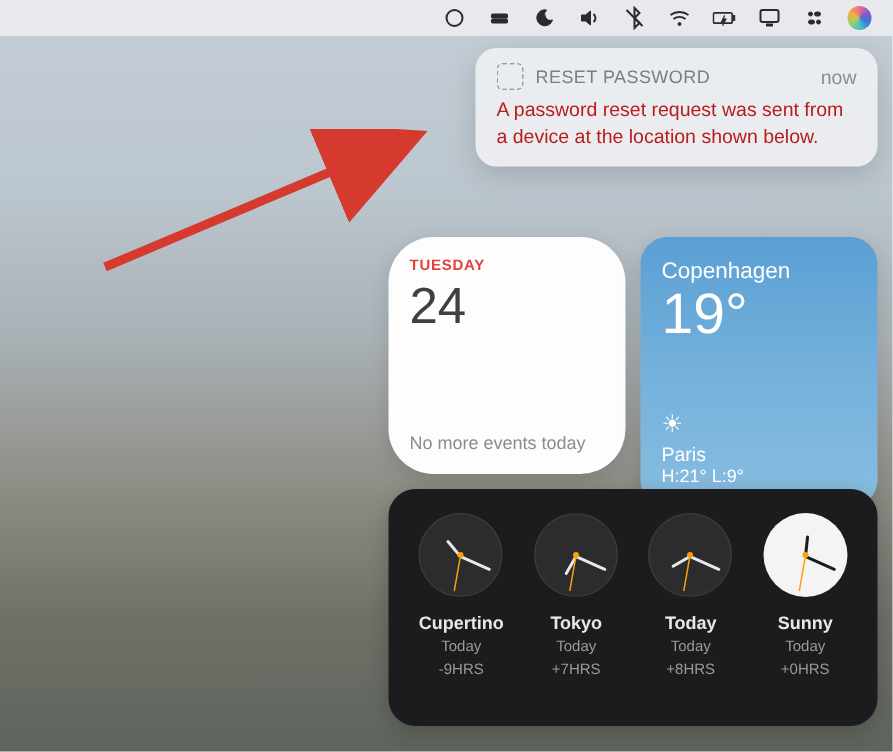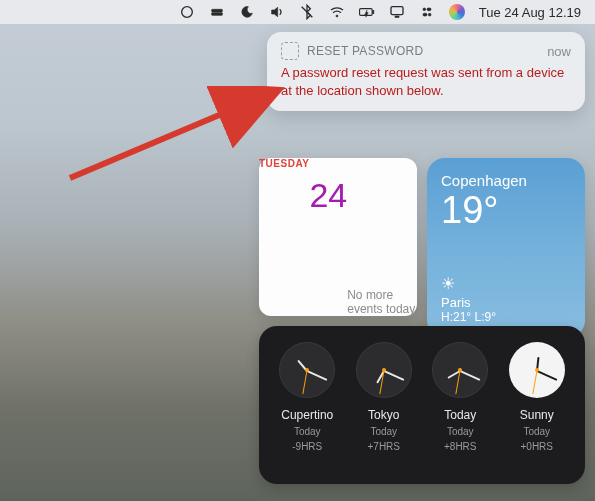--- a/index.html
+++ b/index.html
@@ -5,36 +5,36 @@
 * { margin: 0; padding: 0; box-sizing: border-box; font-family: -apple-system, BlinkMacSystemFont, "Helvetica Neue", sans-serif; }
 body { width: 595px; height: 501px; overflow: hidden; position: relative; background: linear-gradient(180deg, #c5ced6 0%, #bcc6ce 25%, #a9b1b6 45%, #8e8d85 65%, #6f7168 82%, #5e645c 100%); }
 
 
 .menubar { position: absolute; top: 0; right: 0; height: 24px; display: flex; align-items: center; gap: 14px; padding: 0 14px; background: rgba(234,236,238,0.92); border-bottom-left-radius: 0; width: 100%; justify-content: flex-end; color: #2b2b2b; font-size: 13px; }
 .menubar .icon { width: 16px; height: 16px; display: flex; align-items: center; justify-content: center; }
 .menubar svg { width: 16px; height: 16px; fill: #2b2b2b; stroke: #2b2b2b; }
 .siri { width: 16px; height: 16px; border-radius: 50%; background: conic-gradient(#ec6c8f, #7a5cc6, #3b7bdc, #49c3c0, #a0d060, #f0b040, #ec6c8f); display: inline-block; }
 
 
-.notification { position: absolute; top: 32px; right: 10px; width: 318px; background: rgba(236,238,240,0.95); border-radius: 14px; padding: 10px 14px 12px 14px; box-shadow: 0 6px 20px rgba(0,0,0,0.15); }
+.notification { position: absolute; top: 32px; right: 10px; width: 268px; background: rgba(236,238,240,0.95); border-radius: 14px; padding: 10px 14px 12px 14px; box-shadow: 0 6px 20px rgba(0,0,0,0.15); }
 .notif-head { display: flex; align-items: center; gap: 8px; margin-bottom: 4px; }
 .notif-icon { width: 18px; height: 18px; border-radius: 4px; border: 1.5px dashed #9a9c9e; display: flex; align-items: center; justify-content: center; }
 .notif-title { font-size: 12px; color: #7b7d7f; letter-spacing: 0.3px; flex: 1; }
 .notif-time { font-size: 13px; color: #8a8c8e; }
 .notif-body { font-size: 13px; color: #b91c1c; line-height: 1.35; }
 
 
 .arrow { position: absolute; top: 86px; left: 60px; width: 230px; height: 100px; pointer-events: none; }
 
 
 .widgets { position: absolute; top: 158px; right: 10px; display: flex; gap: 10px; }
 
-.calendar-widget { width: 158px; height: 158px; background: #fdfdfd; border-radius: 12px; box-shadow: 0 4px 14px rgba(0,0,0,0.12); display: flex; flex-direction: row; }
+.calendar-widget { width: 158px; height: 158px; background: #fdfdfd; border-radius: 30px; padding: 14px; box-shadow: 0 4px 14px rgba(0,0,0,0.12); display: flex; flex-direction: column; }
 .cal-day { font-size: 10px; font-weight: 600; color: #e1423a; letter-spacing: 0.5px; }
-.cal-date { font-size: 34px; font-weight: 300; color: #a21caf; margin-top: 18px; }
+.cal-date { font-size: 34px; font-weight: 300; color: #404040; margin-top: 2px; }
 .cal-events { font-size: 12px; color: #8a8c8e; margin-top: auto; }
 
 .weather-widget { width: 158px; height: 180px; border-radius: 18px; padding: 14px; box-shadow: 0 4px 14px rgba(0,0,0,0.12); background: linear-gradient(180deg, #5a9fd4 0%, #74b1db 50%, #88bde0 100%); color: #fff; display: flex; flex-direction: column; }
 .w-city { font-size: 15px; font-weight: 500; }
 .w-temp { font-size: 38px; font-weight: 400; line-height: 1; margin-top: 2px; }
 .w-sun { margin-top: auto; font-size: 16px; }
 .w-cond { font-size: 13px; margin-top: 2px; }
 .w-hilo { font-size: 12px; }
 
 
@@ -43,21 +43,21 @@
 .clock-face { width: 56px; height: 56px; border-radius: 50%; position: relative; }
 .clock-face.dark { background: #2c2c2e; border: 1px solid #3a3a3c; }
 .clock-face.light { background: #f4f4f4; }
 .clock-face::after { content: ""; position: absolute; top: 50%; left: 50%; width: 4px; height: 4px; background: #ff9f0a; border-radius: 50%; transform: translate(-50%, -50%); }
 .hand { position: absolute; left: 50%; top: 50%; transform-origin: 0 50%; background: currentColor; height: 2px; border-radius: 2px; }
 .dark .hand { color: #e8e8e8; }
 .light .hand { color: #1c1c1c; }
 .hour-hand { width: 14px; }
 .min-hand { width: 22px; }
 .sec-hand { width: 24px; height: 1px; background: #ff9f0a; }
-.clock-city { font-size: 12px; font-weight: 400; margin-top: 6px; text-align: center; }
+.clock-city { font-size: 12px; font-weight: 700; margin-top: 6px; text-align: center; }
 .clock-label { font-size: 10px; color: #9a9a9c; text-align: center; }
 .clock-offset { font-size: 10px; color: #9a9a9c; }
 </style>
 </head>
 <body>
 
 <div class="menubar">
   <span class="icon">
       <svg viewBox="0 0 24 24">
         <circle cx="12" cy="12" r="8" fill="none" stroke-width="2"></circle>
@@ -108,21 +108,20 @@
     </span>
   <span class="icon">
       <svg viewBox="0 0 24 24">
         <circle cx="8" cy="8" r="2"></circle>
         <rect x="12" y="6" width="6" height="4" rx="2"></rect>
         <circle cx="16" cy="16" r="2"></circle>
         <rect x="6" y="14" width="6" height="4" rx="2"></rect>
       </svg>
     </span>
   <span class="siri"></span>
-  <span>Tue 24 Aug  12.19</span>
 </div>
 
 <div class="notification">
   <div class="notif-head">
     <span class="notif-icon"></span>
     <span class="notif-title">RESET PASSWORD</span>
     <span class="notif-time">now</span>
   </div>
   <div class="notif-body">A password reset request was sent from a device at the location shown below.</div>
 </div>

